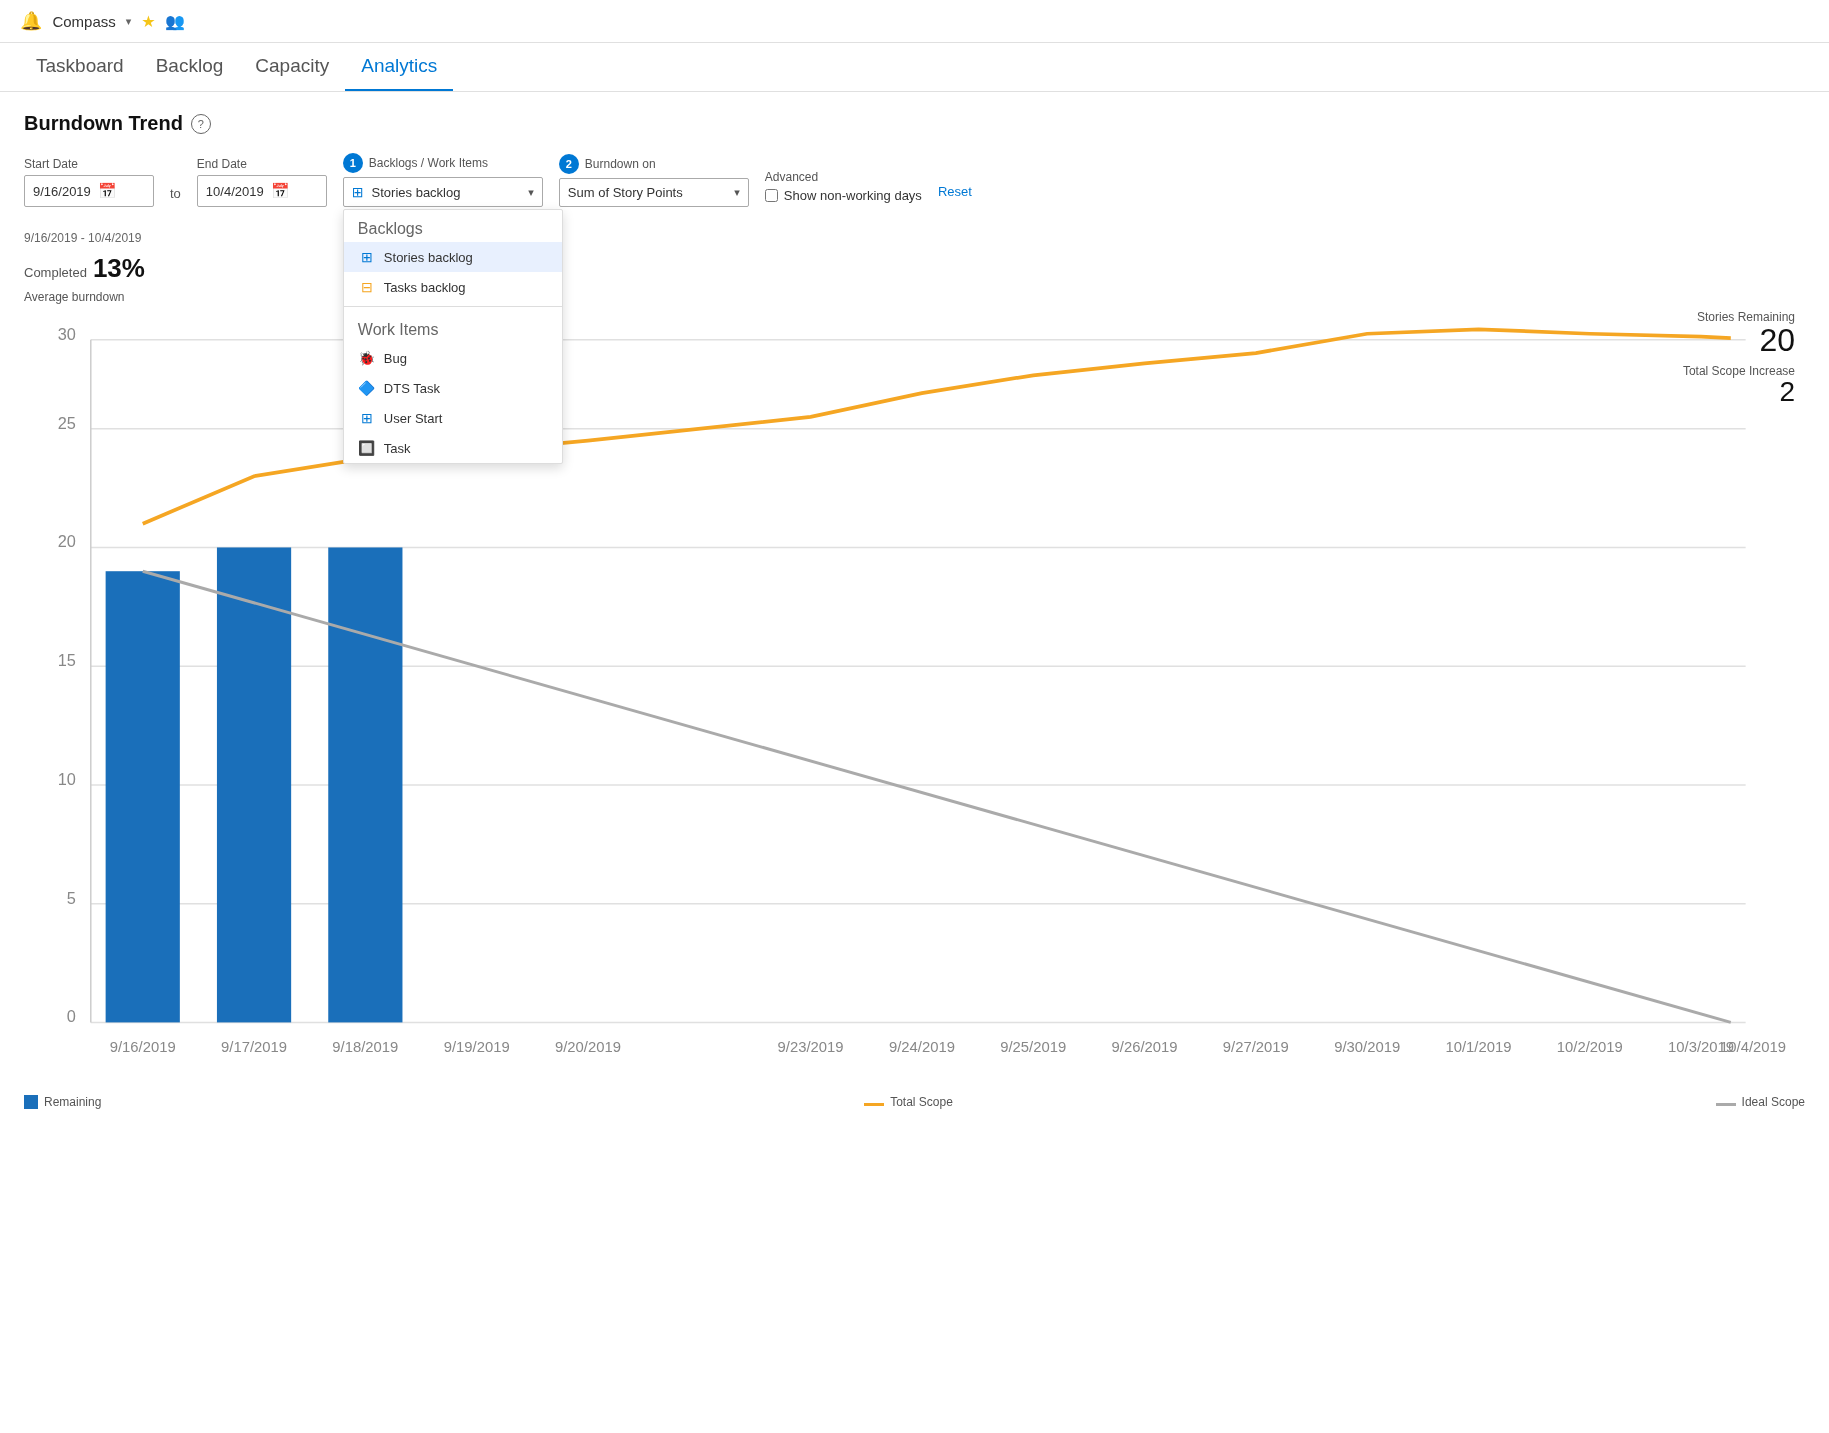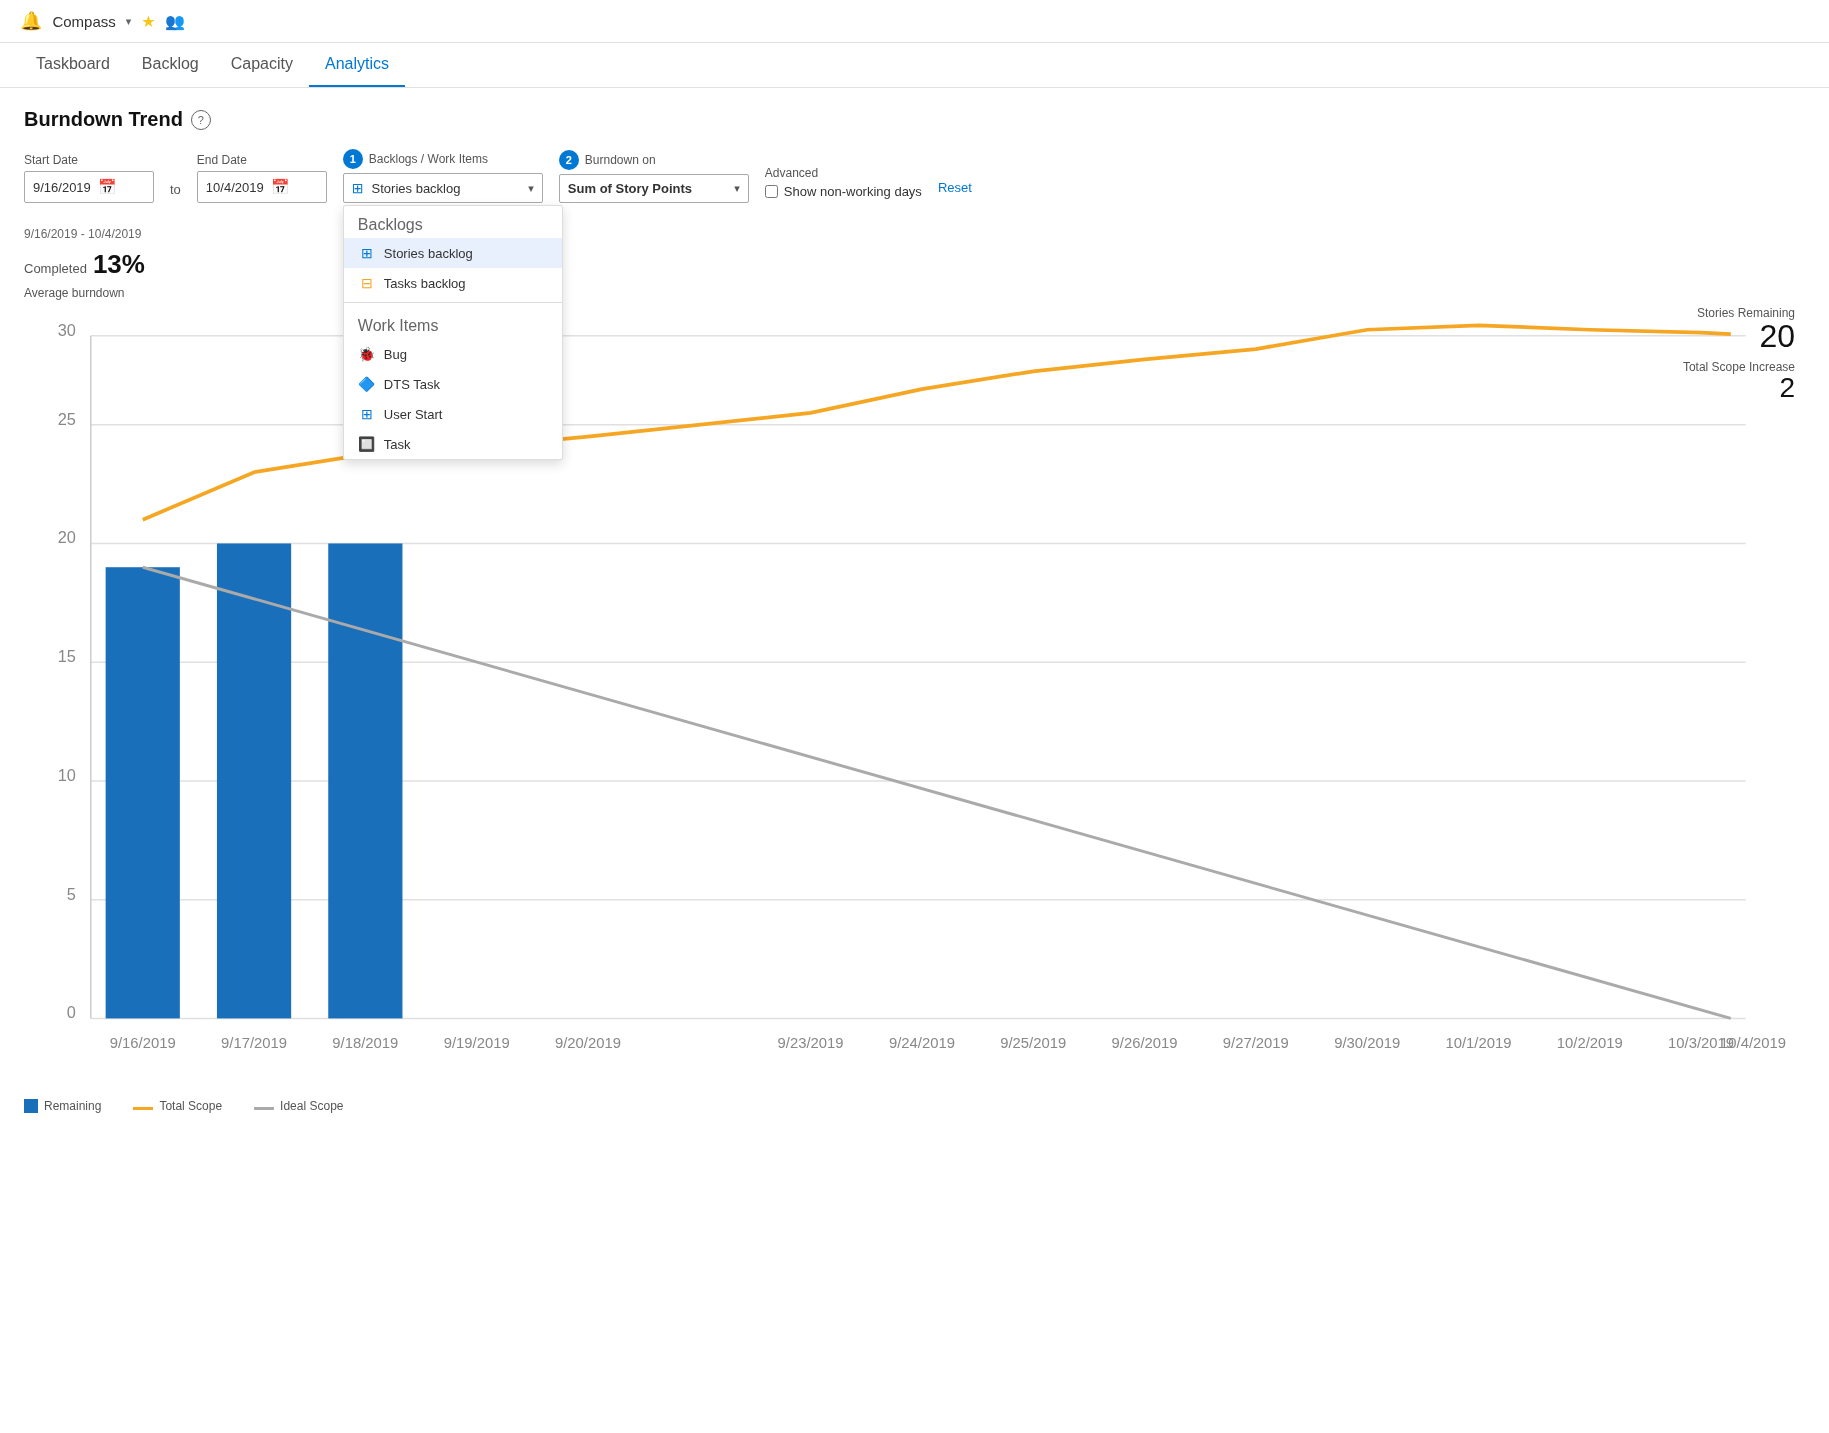--- a/index.html
+++ b/index.html
@@ -8,21 +8,21 @@
     
     .top-bar { display: flex; align-items: center; padding: 10px 20px; border-bottom: 1px solid #e0e0e0; gap: 10px; }
     .app-icon { color: #666; font-size: 18px; }
     .app-name { font-size: 15px; color: #333; font-weight: 500; }
     .app-chevron { color: #666; font-size: 11px; }
     .star-icon { color: #f5c518; font-size: 16px; }
     .people-icon { color: #666; font-size: 16px; }
 
     
     .nav-tabs { display: flex; padding: 0 20px; border-bottom: 1px solid #e0e0e0; }
-    .nav-tab { padding: 12px 16px; font-size: 16px; color: #555; cursor: pointer; border-bottom: 2px solid transparent; }
+    .nav-tab { padding: 12px 16px; font-size: 19px; color: #555; cursor: pointer; border-bottom: 2px solid transparent; }
     .nav-tab.active { color: #0078d4; border-bottom: 2px solid #0078d4; font-weight: 500; }
 
     
     .main-content { padding: 20px 24px; }
 
     
     .title-row { display: flex; align-items: center; gap: 8px; margin-bottom: 18px; }
     .page-title { font-size: 20px; font-weight: 600; color: #111; }
     .help-icon { color: #666; font-size: 16px; cursor: pointer; border: 1px solid #666; border-radius: 50%; width: 20px; height: 20px; display: flex; align-items: center; justify-content: center; font-size: 11px; }
 
@@ -39,21 +39,21 @@
     .dropdown-group { display: flex; flex-direction: column; gap: 4px; position: relative; }
     .dropdown-label-row { display: flex; align-items: center; gap: 6px; }
     .step-badge { width: 20px; height: 20px; border-radius: 50%; background: #0078d4; color: #fff; font-size: 11px; display: flex; align-items: center; justify-content: center; font-weight: 600; }
     .dropdown-btn { display: flex; align-items: center; border: 1px solid #aaa; border-radius: 2px; padding: 6px 8px; gap: 8px; background: #fff; cursor: pointer; min-width: 200px; }
     .dropdown-btn .backlog-icon { color: #0078d4; font-size: 14px; }
     .dropdown-btn .btn-text { font-size: 13px; color: #333; flex: 1; }
     .dropdown-btn .chevron { color: #555; font-size: 11px; }
 
     
     .burndown-btn { display: flex; align-items: center; border: 1px solid #aaa; border-radius: 2px; padding: 6px 8px; gap: 8px; background: #fff; cursor: pointer; min-width: 190px; }
-    .burndown-btn .btn-text { font-size: 13px; color: #333; flex: 1; font-weight: bold; }
+    .burndown-btn .btn-text { font-size: 13px; color: #333; flex: 1; }
     .burndown-btn .chevron { color: #555; font-size: 11px; }
 
     
     .advanced-group { display: flex; flex-direction: column; gap: 4px; }
     .checkbox-row { display: flex; align-items: center; gap: 6px; padding-bottom: 4px; }
     .checkbox-row input { cursor: pointer; }
     .checkbox-row label { font-size: 13px; color: #333; cursor: pointer; }
 
     .reset-btn { font-size: 13px; color: #0078d4; background: none; border: none; cursor: pointer; padding-bottom: 8px; }
 
@@ -96,21 +96,21 @@
       cursor: pointer;
       font-size: 13px;
       color: #333;
     }
     .dropdown-item.selected { background: #e8f0fe; }
     .dropdown-item .item-icon { font-size: 14px; width: 18px; text-align: center; }
     .dropdown-divider { border: none; border-top: 1px solid #ddd; margin: 4px 0; }
     svg.chart { width: 100%; overflow: visible; }
 
     
-    .legend { display: flex; gap: 32px; margin-top: 18px; }
+    .legend { display: flex; gap: 20px; margin-top: 10px; justify-content: space-between; }
     .legend-item { display: flex; align-items: center; gap: 6px; font-size: 12px; color: #555; }
     .legend-color { width: 14px; height: 14px; }
     .legend-line { width: 20px; height: 3px; }
 
     
     .avg-label { font-size: 12px; color: #555; }
   </style>
 </head>
 <body>
 

